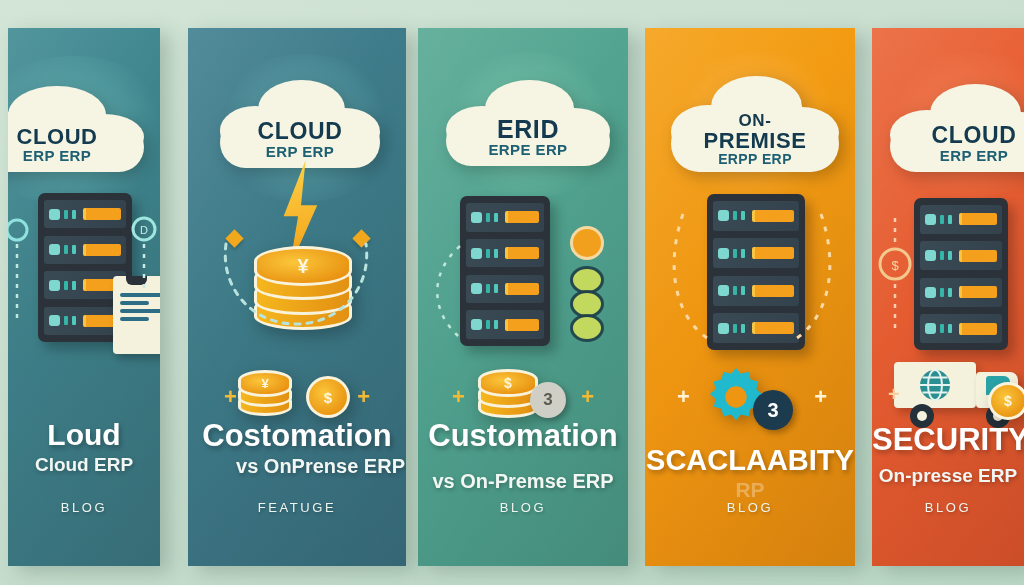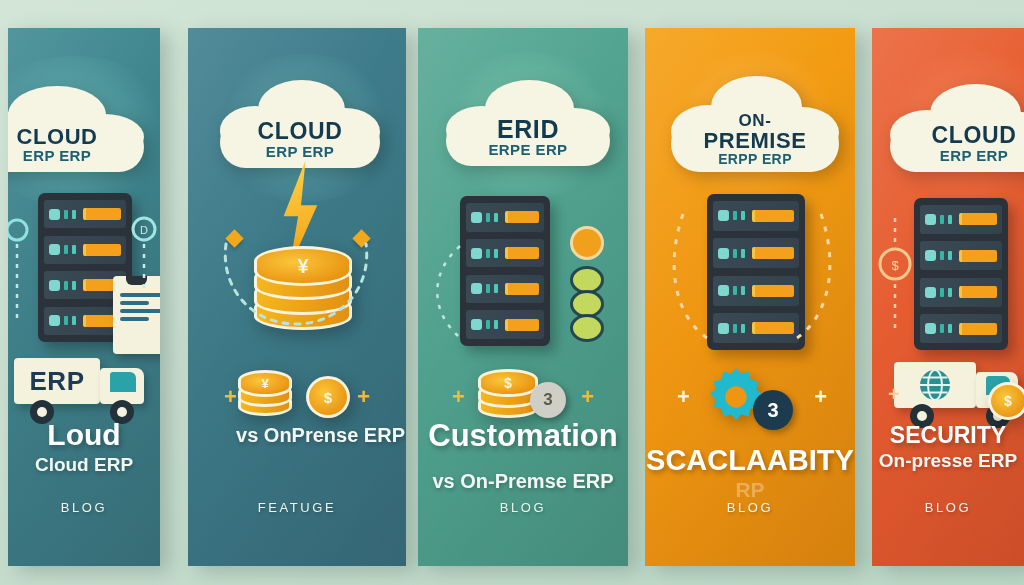--- a/index.html
+++ b/index.html
@@ -181,33 +181,20 @@
     <svg class="dashcurve" style="left:-6px;top:190px;width:30px;height:110px;" viewBox="0 0 30 110">
       <circle cx="15" cy="12" r="10" fill="none" stroke="#8fe2dd" stroke-width="3"></circle>
       <path d="M15 26 L15 104" stroke="#bfe8e2" stroke-width="2.5" stroke-dasharray="4 6" fill="none"></path>
     </svg>
     <svg class="dashcurve" style="left:118px;top:188px;width:36px;height:78px;" viewBox="0 0 36 78">
       <circle cx="18" cy="13" r="11" fill="none" stroke="#9fe6e0" stroke-width="3"></circle>
       <text x="18" y="18" text-anchor="middle" font-size="11" fill="#bfeee8" font-family="sans-serif">D</text>
       <path d="M18 28 L18 72" stroke="#c6ebe5" stroke-width="2.5" stroke-dasharray="4 6" fill="none"></path>
     </svg>
 
-    <div class="truck" style="left:6px;top:330px;width:140px;height:68px;">
-      <div class="box" style="width:86px;height:46px;">
-        <span class="erp" style="font-size:26px;">ERP</span>
-      </div>
-      <div class="cab" style="left:86px;top:10px;width:44px;height:36px;"></div>
-      <div class="win" style="left:96px;top:14px;width:26px;height:20px;"></div>
-      <div class="wheel" style="left:16px;top:42px;width:24px;height:24px;">
-          <span class="hub"></span>
-        </div>
-      <div class="wheel" style="left:96px;top:42px;width:24px;height:24px;">
-          <span class="hub"></span>
-        </div>
-    </div>
 
     <div class="cap" style="top:392px;">
       <span class="h" style="font-size:30px;">Loud</span>
       <span class="sub" style="font-size:19px;margin-top:5px;">Cloud ERP</span>
     </div>
     <div class="blog" style="top:472px;font-size:13px;">BLOG</div>
   </div>
 
   <div class="panel p2">
     <div class="wash"></div>
@@ -250,20 +237,21 @@
 
     <div class="diamond" style="left:40px;top:204px;width:13px;height:13px;"></div>
     <div class="diamond" style="right:38px;top:204px;width:13px;height:13px;"></div>
     <svg class="dashcurve" style="left:24px;top:212px;width:172px;height:92px;" viewBox="0 0 172 92">
       <path d="M14 4 C8 48 40 84 84 84 C128 84 160 48 154 4" stroke="#b9e4de" stroke-width="3" stroke-dasharray="5 7" fill="none" stroke-linecap="round"></path>
     </svg>
     <div class="plus" style="left:36px;top:358px;font-size:22px;">+</div>
     <div class="plus" style="right:36px;top:358px;font-size:22px;">+</div>
 
     <div class="cap" style="top:392px;">
+      <span class="h" style="font-size:31px;">Costomation</span>
       <span class="sub" style="font-size:20px;margin-top:5px;padding-left:47px;">vs OnPrense ERP</span>
     </div>
     <div class="blog" style="top:472px;font-size:13px;">FEATUGE</div>
   </div>
 
   <div class="panel p3">
     <div class="wash"></div>
     <div class="glow green" style="left:18px;top:24px;width:186px;height:146px;"></div>
 
     <div class="cloud" style="left:28px;top:52px;width:164px;height:86px;">
@@ -464,19 +452,19 @@
     </div>
     <div class="coins" style="left:116px;top:358px;width:34px;height:34px;">
       <div class="coin top" style="bottom:0;height:32px;border-radius:50%;">
         <span class="sym" style="font-size:14px;">$</span>
       </div>
     </div>
 
     <div class="plus" style="left:16px;top:356px;font-size:20px;color:#f8cf9f;">+</div>
 
     <div class="cap" style="top:396px;">
-      <span class="h" style="font-size:23px;">SECURITY</span>
-      <span class="sub" style="font-size:19px;margin-top:4px;">On-presse ERP</span>
+      <span class="h" style="font-size:31px;">SECURITY</span>
+      <span class="sub" style="font-size:19px;margin-top:11px;">On-presse ERP</span>
     </div>
     <div class="blog" style="top:472px;font-size:13px;">BLOG</div>
   </div>
 
 </div>
 
 </body></html>

